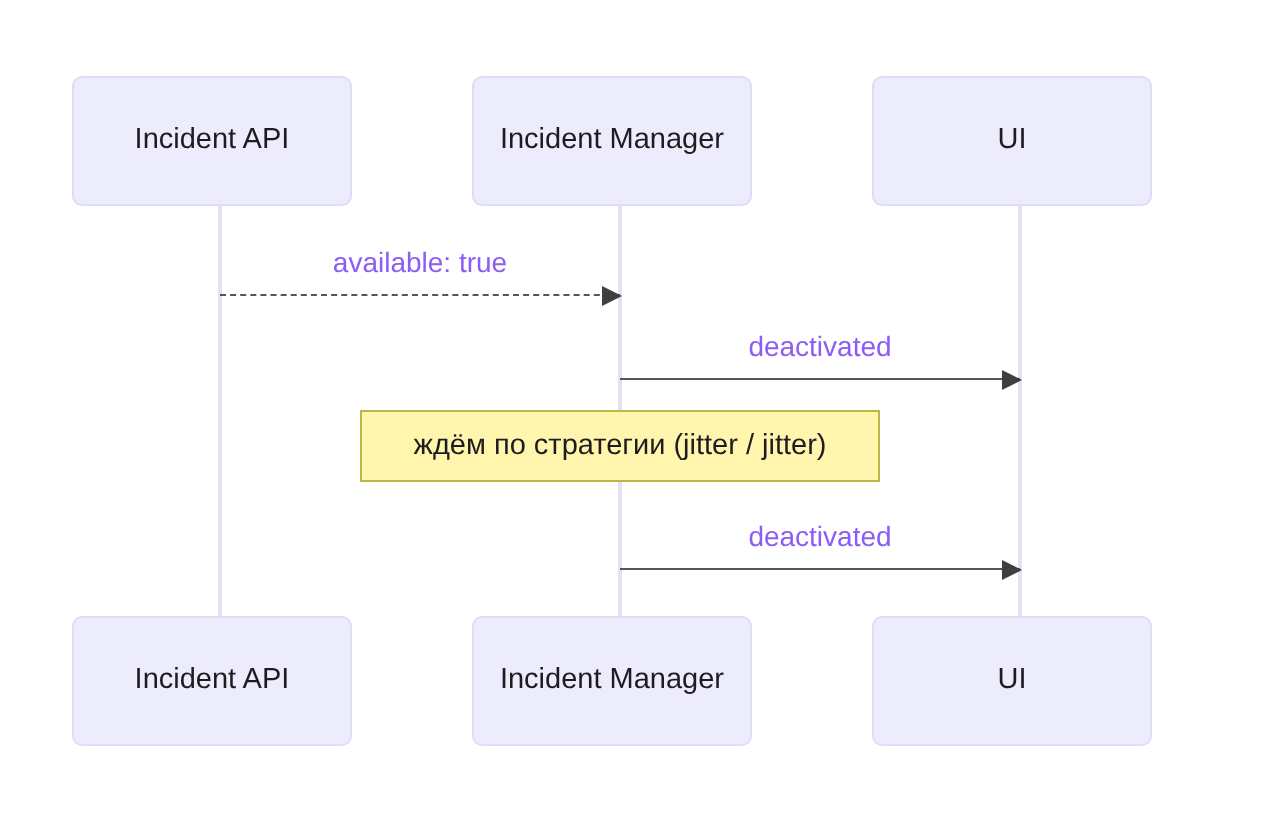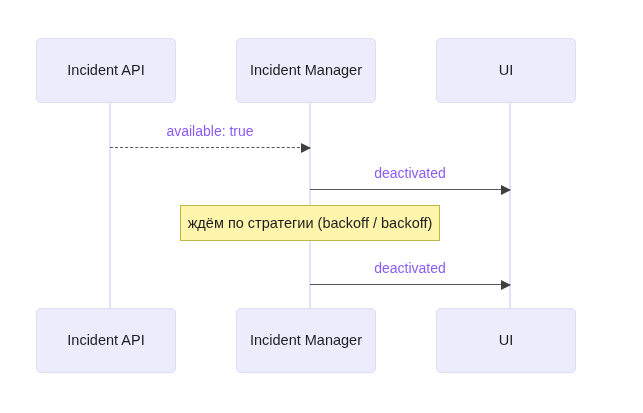--- a/index.html
+++ b/index.html
@@ -137,21 +137,21 @@
     <span class="msg-arrowhead"></span>
   </div>
 
   <div class="message" style="left:310px; top:189px; width:200px;">
     <span class="msg-label">deactivated</span>
     <span class="msg-line"></span>
     <span class="msg-arrowhead"></span>
   </div>
 
   <div class="note-box" style="left:180px; top:205px; width:260px; height:36px;">
-    <span class="note-text">ждём по стратегии (backoff / backoff)</span>
+    <span class="note-text">ждём по стратегии (jitter / jitter)</span>
   </div>
 
   <div class="message" style="left:310px; top:284px; width:200px;">
     <span class="msg-label">deactivated</span>
     <span class="msg-line"></span>
     <span class="msg-arrowhead"></span>
   </div>
 
   <div class="actor-box" style="left:36px; top:308px;">
     <span class="actor-label">Incident API</span>

